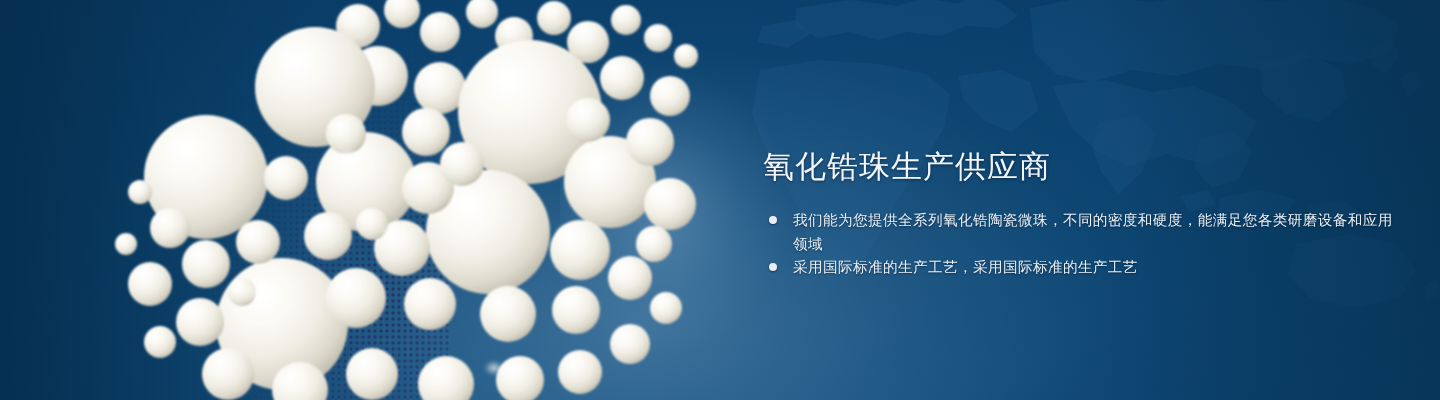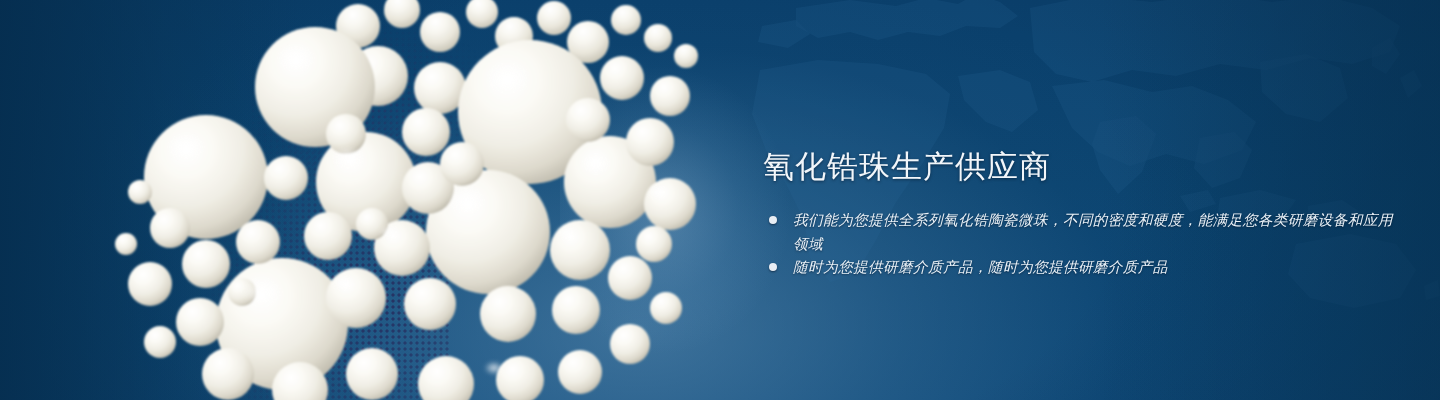--- a/index.html
+++ b/index.html
@@ -131,21 +131,20 @@
   }
   .bullet {
     position: relative;
     padding-left: 30px;
     font-size: 14.6px;
     line-height: 23.5px;
     color: #eaf1f7;
     letter-spacing: 0.4px;
     margin-bottom: 0px;
     text-shadow: 0 1px 2px rgba(0,12,28,0.5);
-    font-style: italic;
   }
   .bullet + .bullet { margin-top: 0px; }
   .dot {
     position: absolute;
     left: 6px;
     top: 8px;
     width: 8px;
     height: 8px;
     border-radius: 50%;
     background: #e9eef4;
@@ -320,18 +319,18 @@
   <div class="copy">
     <h1 class="headline">氧化锆珠生产供应商</h1>
 
     <ul class="bullets">
       <li class="bullet">
         <span class="dot"></span>
         <span>我们能为您提供全系列氧化锆陶瓷微珠，不同的密度和硬度，能满足您各类研磨设备和应用领域</span>
       </li>
       <li class="bullet">
         <span class="dot"></span>
-        <span>随时为您提供研磨介质产品，随时为您提供研磨介质产品</span>
+        <span>采用国际标准的生产工艺，采用国际标准的生产工艺</span>
       </li>
     </ul>
   </div>
 
 </div>
 
 </body></html>

